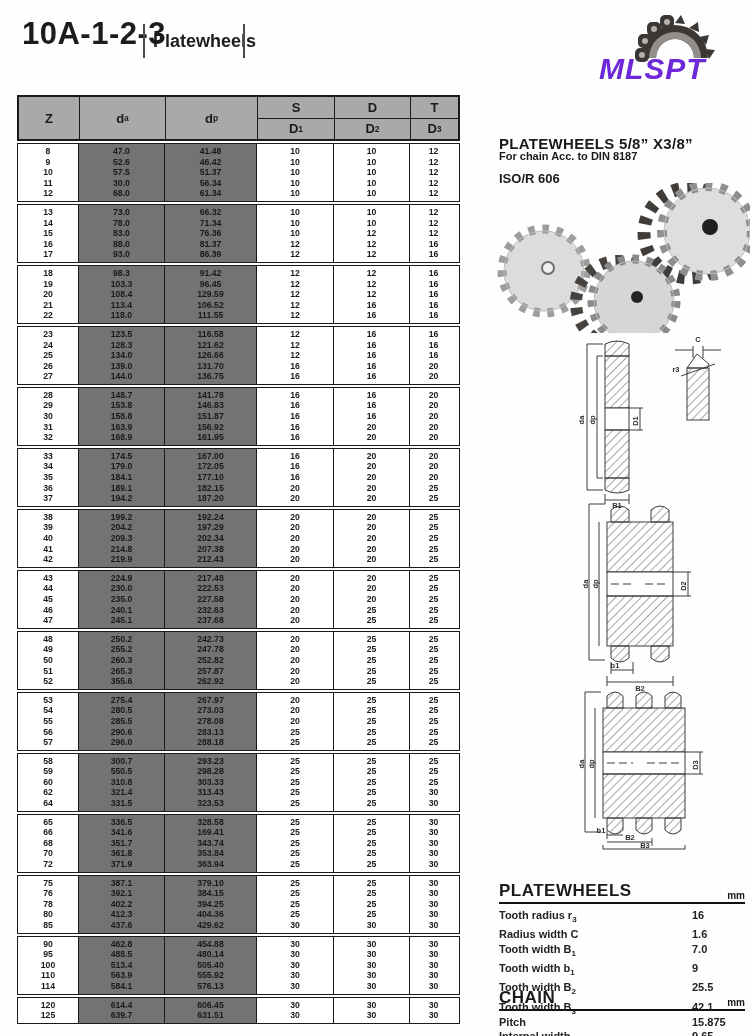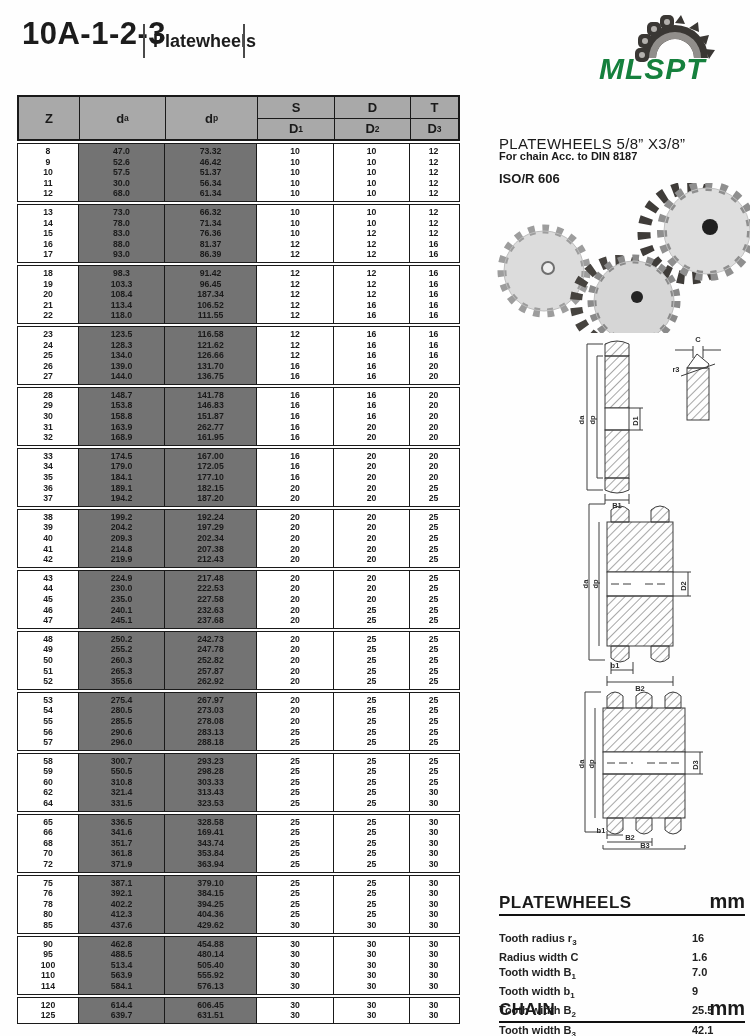--- a/index.html
+++ b/index.html
@@ -25,33 +25,33 @@
   .tgroup .th{height:21.5px;}
   .tgroup .th + .th{border-top:1.5px solid #1a1a1a;border-left:none;}
   .w0{width:60px;} .w1{width:86px;} .w2{width:92px;} .w3{width:77px;} .w4{width:76px;} .w5{width:48px;}
   #bands{margin-top:2px;}
   .band{display:flex;border:1.5px solid #1a1a1a;box-sizing:border-box;margin-bottom:2px;background:#fff;}
   .bcol{box-sizing:border-box;padding:2px 0;}
   .bcol + .bcol{border-left:1px solid #1a1a1a;}
   .bcol.shade{background:#737373;}
   .bcell{font-size:8.7px;font-weight:700;line-height:10.6px;text-align:center;white-space:nowrap;}
   
-  .rp-heading{position:absolute;left:499px;top:135px;font-size:15px;font-weight:400;letter-spacing:.3px;}
+  .rp-heading{position:absolute;left:499px;top:135px;font-size:15px;font-weight:700;letter-spacing:.3px;}
   .rp-line1{position:absolute;left:499px;top:150px;font-size:11px;font-weight:700;}
   .rp-line2{position:absolute;left:499px;top:171px;font-size:13px;font-weight:700;}
   .photo{position:absolute;left:482px;top:183px;width:268px;height:150px;}
   .drawings{position:absolute;left:545px;top:328px;width:205px;height:522px;}
   
   .speclist{position:absolute;left:499px;width:246px;}
   .specs-pw{top:850px;}
   .specs-ch{top:957px;}
   .spec-head{display:flex;justify-content:space-between;align-items:flex-end;border-bottom:2.5px solid #111;padding-bottom:1px;}
   .spec-title{font-size:17px;font-weight:700;letter-spacing:.5px;}
-  .spec-unit{font-size:20px;font-weight:700;margin-top:40px;}
-  .spec-rows{margin-top:15px;}
+  .spec-unit{font-size:10px;font-weight:700;margin-top:40px;}
+  .spec-rows{margin-top:4px;}
   .spec-row{display:flex;font-size:11px;font-weight:700;line-height:14.2px;color:#222;}
   .spec-label{width:193px;}
   .spec-label sub{font-size:8px;}
   .spec-value{width:53px;}
   svg text{font-family:"Liberation Sans",sans-serif;}
 </style>
 </head>
 <body>
 
 <div class="page-title">10A-1-2-3</div>
@@ -74,21 +74,21 @@
       <rect x="50" y="16" width="14" height="14" rx="5"></rect>
       <rect x="63" y="9" width="14" height="14" rx="5"></rect>
     </g>
     <g fill="#b3b0ad">
       <circle cx="45" cy="49" r="3"></circle>
       <circle cx="48" cy="35" r="3"></circle>
       <circle cx="57" cy="23" r="3"></circle>
       <circle cx="70" cy="16" r="3"></circle>
     </g>
   </svg>
-  <div class="logo-text" style="color:#15803d">MLSPT</div>
+  <div class="logo-text" style="color:#6d28d9">MLSPT</div>
 </div>
 
 <div class="ptable">
   <div class="thead">
     <div class="th w0">
         <span>Z</span>
       </div>
     <div class="th w1 thc">
         <span>d</span>
         <sub>a</sub>
@@ -135,21 +135,21 @@
           <div class="bcell">12</div>
         </div>
         <div class="bcol w1 shade">
           <div class="bcell">47.0</div>
           <div class="bcell">52.6</div>
           <div class="bcell">57.5</div>
           <div class="bcell">30.0</div>
           <div class="bcell">68.0</div>
         </div>
         <div class="bcol w2 shade">
-          <div class="bcell">73.32</div>
+          <div class="bcell">41.48</div>
           <div class="bcell">46.42</div>
           <div class="bcell">51.37</div>
           <div class="bcell">56.34</div>
           <div class="bcell">61.34</div>
         </div>
         <div class="bcol w3">
           <div class="bcell">10</div>
           <div class="bcell">10</div>
           <div class="bcell">10</div>
           <div class="bcell">10</div>
@@ -225,21 +225,21 @@
         <div class="bcol w1 shade">
           <div class="bcell">98.3</div>
           <div class="bcell">103.3</div>
           <div class="bcell">108.4</div>
           <div class="bcell">113.4</div>
           <div class="bcell">118.0</div>
         </div>
         <div class="bcol w2 shade">
           <div class="bcell">91.42</div>
           <div class="bcell">96.45</div>
-          <div class="bcell">187.34</div>
+          <div class="bcell">129.59</div>
           <div class="bcell">106.52</div>
           <div class="bcell">111.55</div>
         </div>
         <div class="bcol w3">
           <div class="bcell">12</div>
           <div class="bcell">12</div>
           <div class="bcell">12</div>
           <div class="bcell">12</div>
           <div class="bcell">12</div>
         </div>
@@ -314,21 +314,21 @@
           <div class="bcell">148.7</div>
           <div class="bcell">153.8</div>
           <div class="bcell">158.8</div>
           <div class="bcell">163.9</div>
           <div class="bcell">168.9</div>
         </div>
         <div class="bcol w2 shade">
           <div class="bcell">141.78</div>
           <div class="bcell">146.83</div>
           <div class="bcell">151.87</div>
-          <div class="bcell">262.77</div>
+          <div class="bcell">156.92</div>
           <div class="bcell">161.95</div>
         </div>
         <div class="bcol w3">
           <div class="bcell">16</div>
           <div class="bcell">16</div>
           <div class="bcell">16</div>
           <div class="bcell">16</div>
           <div class="bcell">16</div>
         </div>
         <div class="bcol w4">

